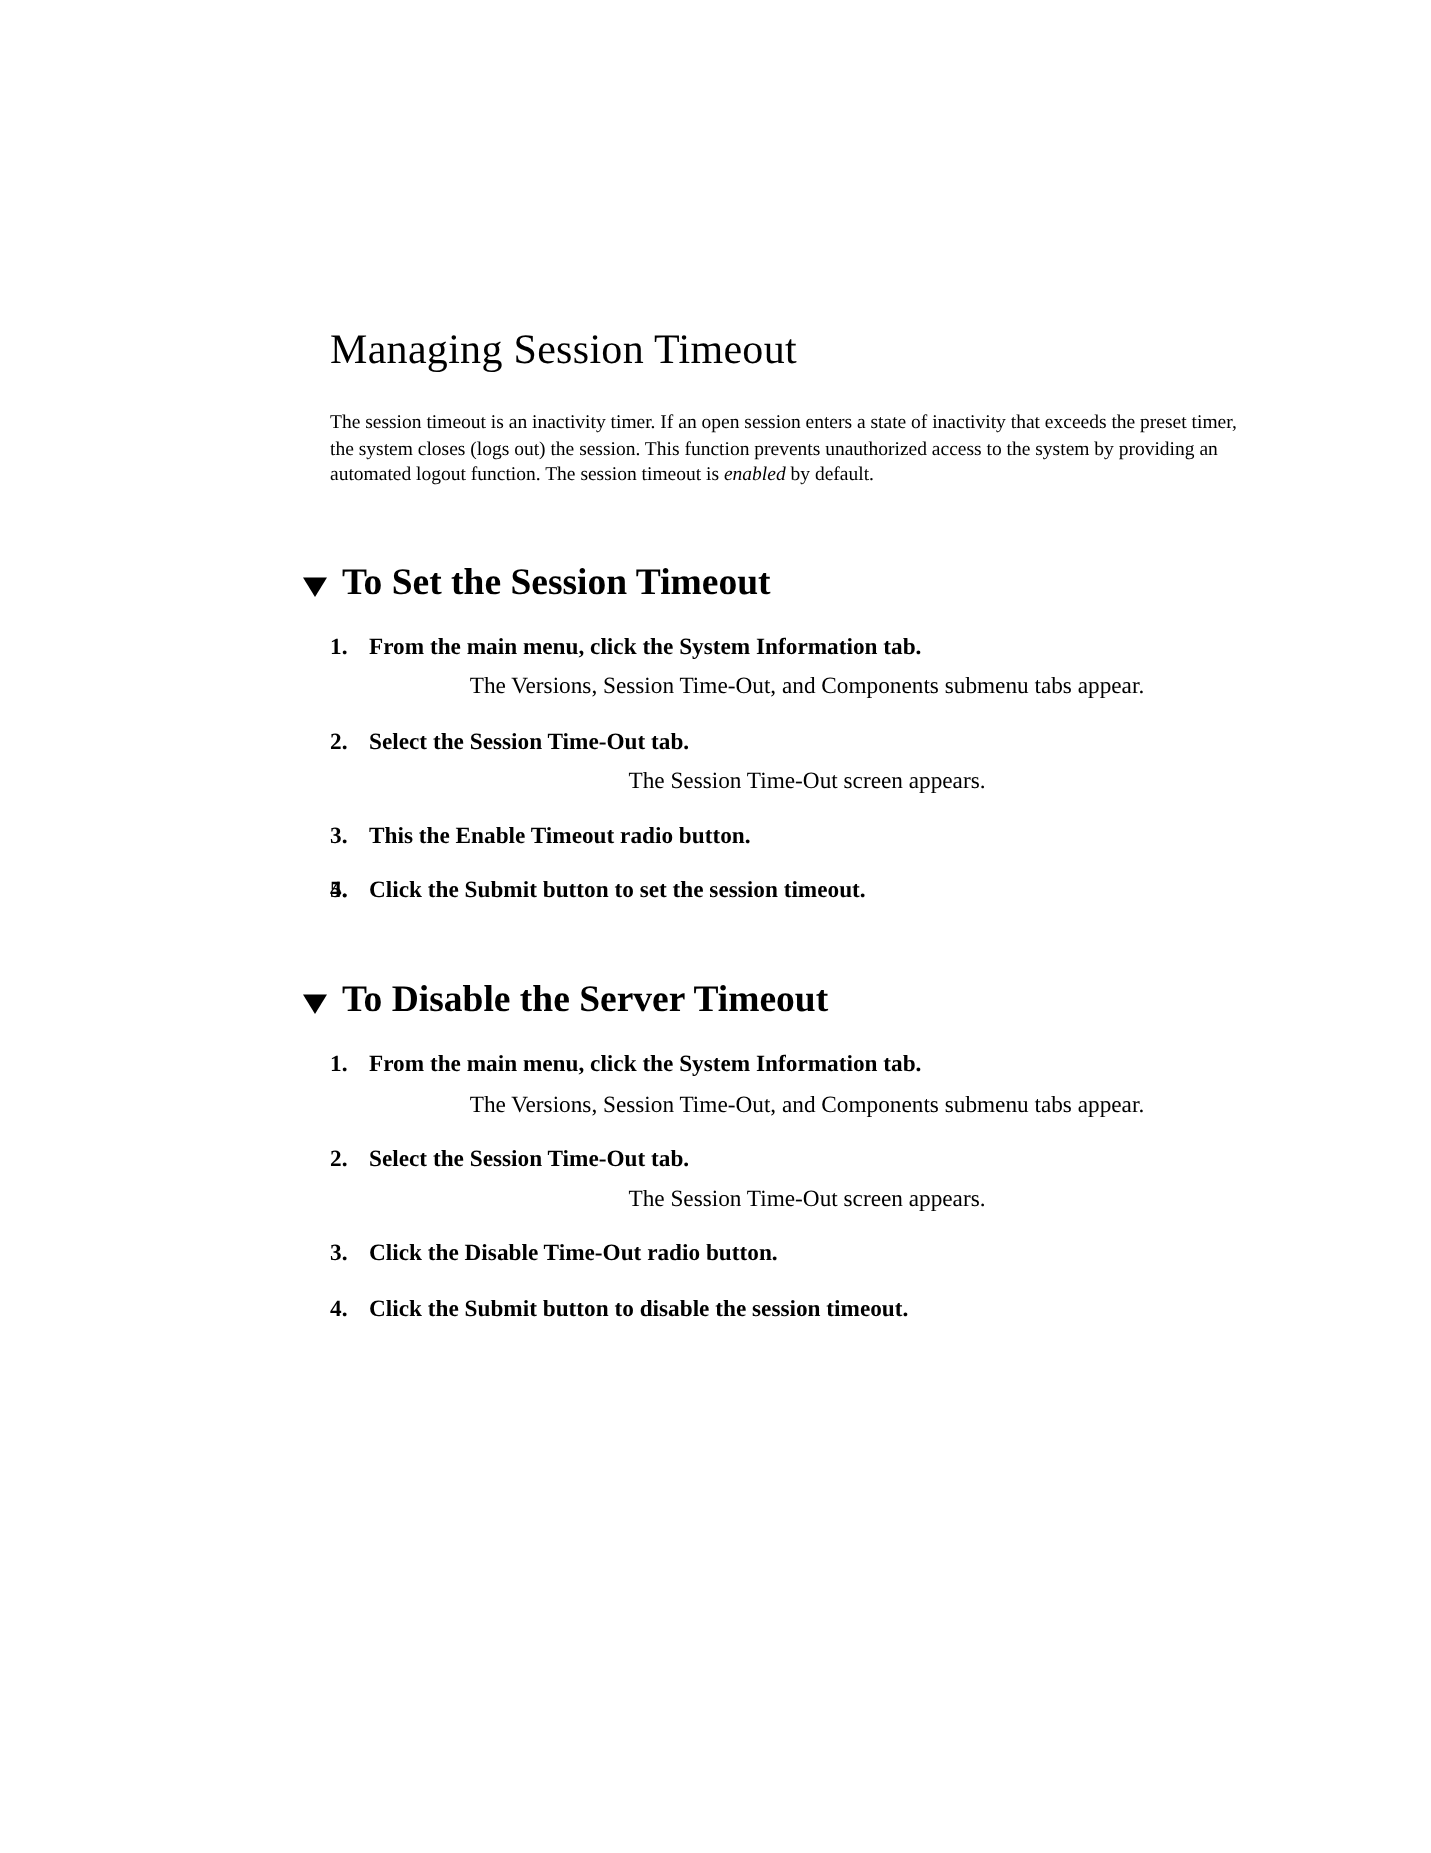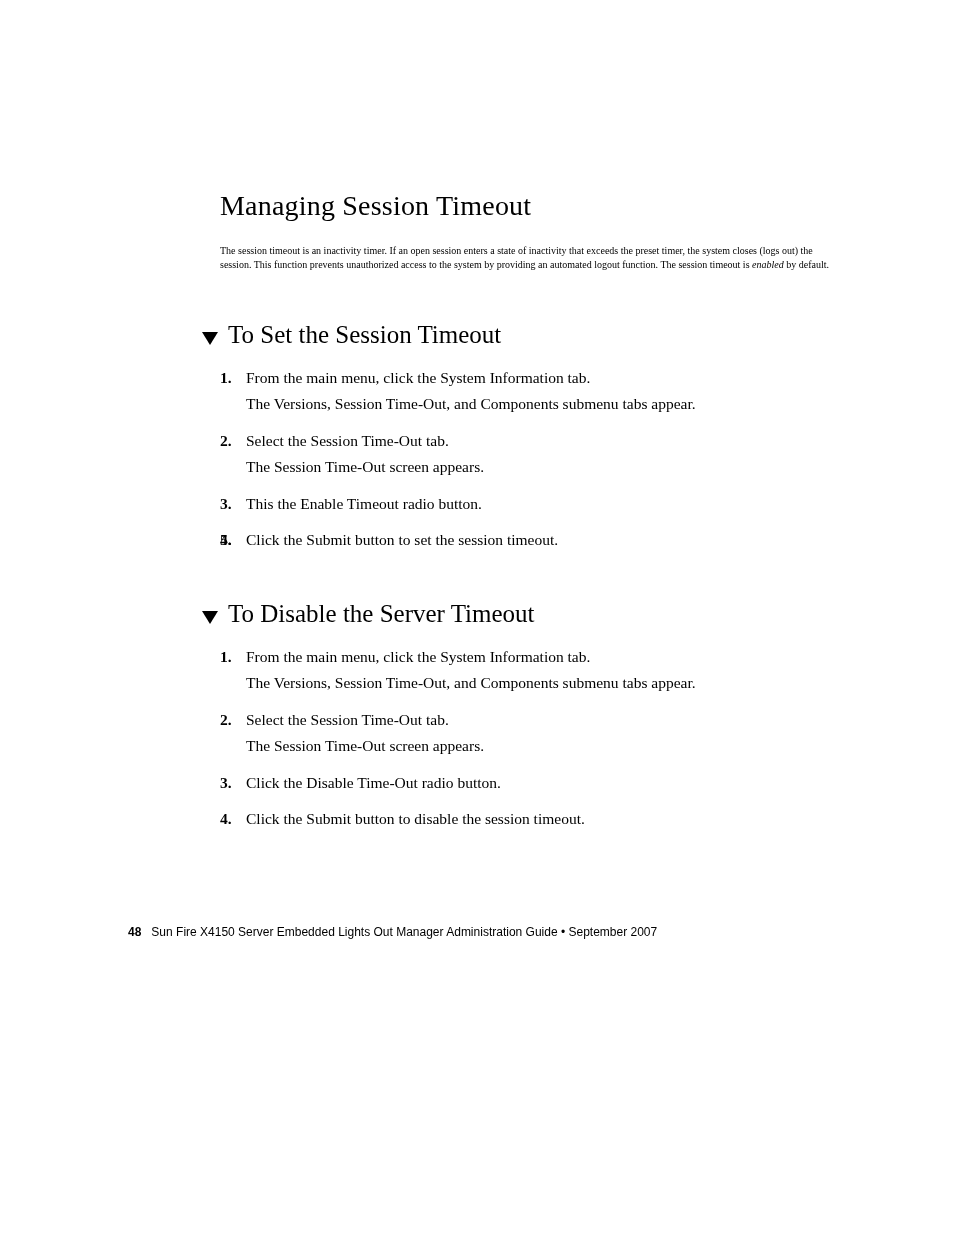--- a/index.html
+++ b/index.html
@@ -8,35 +8,36 @@
     width: 954px;
     height: 1235px;
     background: #fff;
     font-family: "Palatino Linotype", "Book Antiqua", Palatino, Georgia, serif;
     color: #000;
   }
   .page {
     position: relative;
     width: 954px;
     height: 1094px;
+    margin-top: 28px;
   }
   .content {
     position: absolute;
     left: 220px;
     top: 190px;
     width: 610px;
   }
   h1.section-title {
     font-weight: 400;
     font-size: 28px;
     margin: 0 0 22px 0;
     letter-spacing: 0.2px;
   }
   p.intro {
-    font-size: 10px;
+    font-size: 13px;
     line-height: 1.35;
     margin: 0 0 50px 0;
   }
   .italic { font-style: italic; }
   .subsection {
     margin-left: -18px;
     margin-bottom: 18px;
     display: flex;
     align-items: baseline;
   }
@@ -44,21 +45,21 @@
     display: inline-block;
     width: 0; height: 0;
     border-left: 8px solid transparent;
     border-right: 8px solid transparent;
     border-top: 13px solid #000;
     margin-right: 10px;
     position: relative;
     top: 2px;
   }
   h2.sub-title {
-    font-weight: 400;
+    font-weight: 700;
     font-size: 25px;
     margin: 0;
     display: inline;
   }
   ol.steps {
     list-style: none;
     padding: 0;
     margin: 0 0 48px 0;
     counter-reset: step;
   }
@@ -71,25 +72,26 @@
     line-height: 1.45;
   }
   ol.steps > li::before {
     content: counter(step) ".";
     position: absolute;
     left: 0;
     top: 0;
     font-weight: 700;
   }
   .step-head {
-    font-weight: 400;
+    font-weight: 700;
   }
   .step-body {
     font-weight: 400;
     margin-top: 4px;
+    text-align: center;
   }
   .footer {
     position: absolute;
     left: 128px;
     bottom: 155px;
     font-family: Arial, Helvetica, sans-serif;
     font-size: 12px;
     color: #000;
   }
   .footer .pnum { font-weight: 700; margin-right: 10px; }
@@ -147,16 +149,13 @@
         <li>
           <div class="step-head">Click the Disable Time-Out radio button.</div>
         </li>
         <li>
           <div class="step-head">Click the Submit button to disable the session timeout.</div>
         </li>
       </ol>
 
   </div>
 
-  <div class="footer">
-    <span class="pnum">48</span><span>Sun Fire X4150 Server Embedded Lights Out Manager Administration Guide  •  September 2007</span>
-  </div>
 </div>
 
 </body></html>

